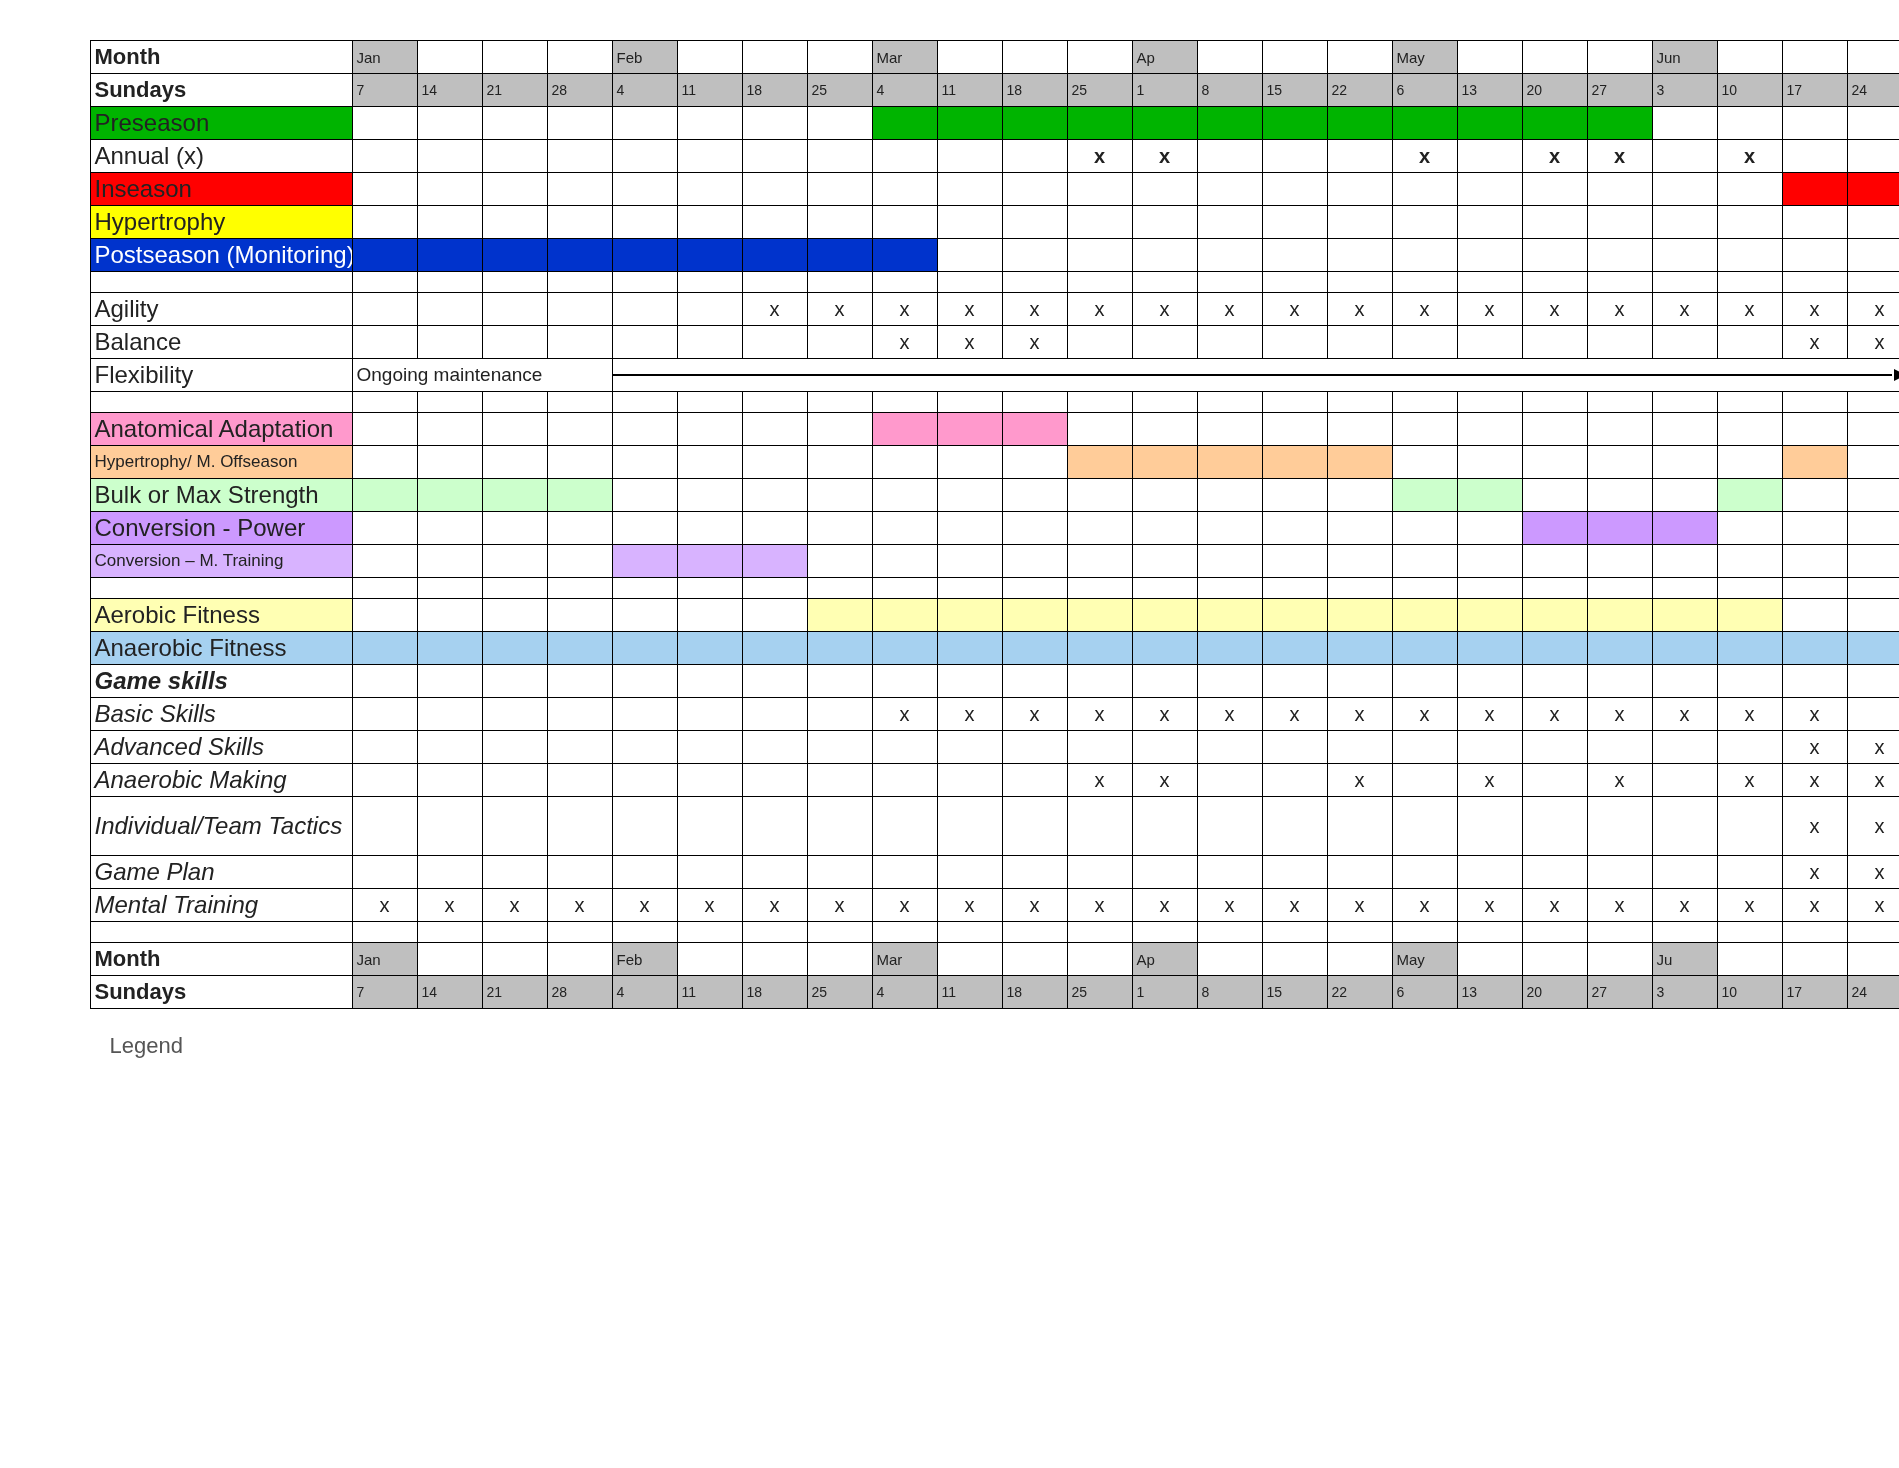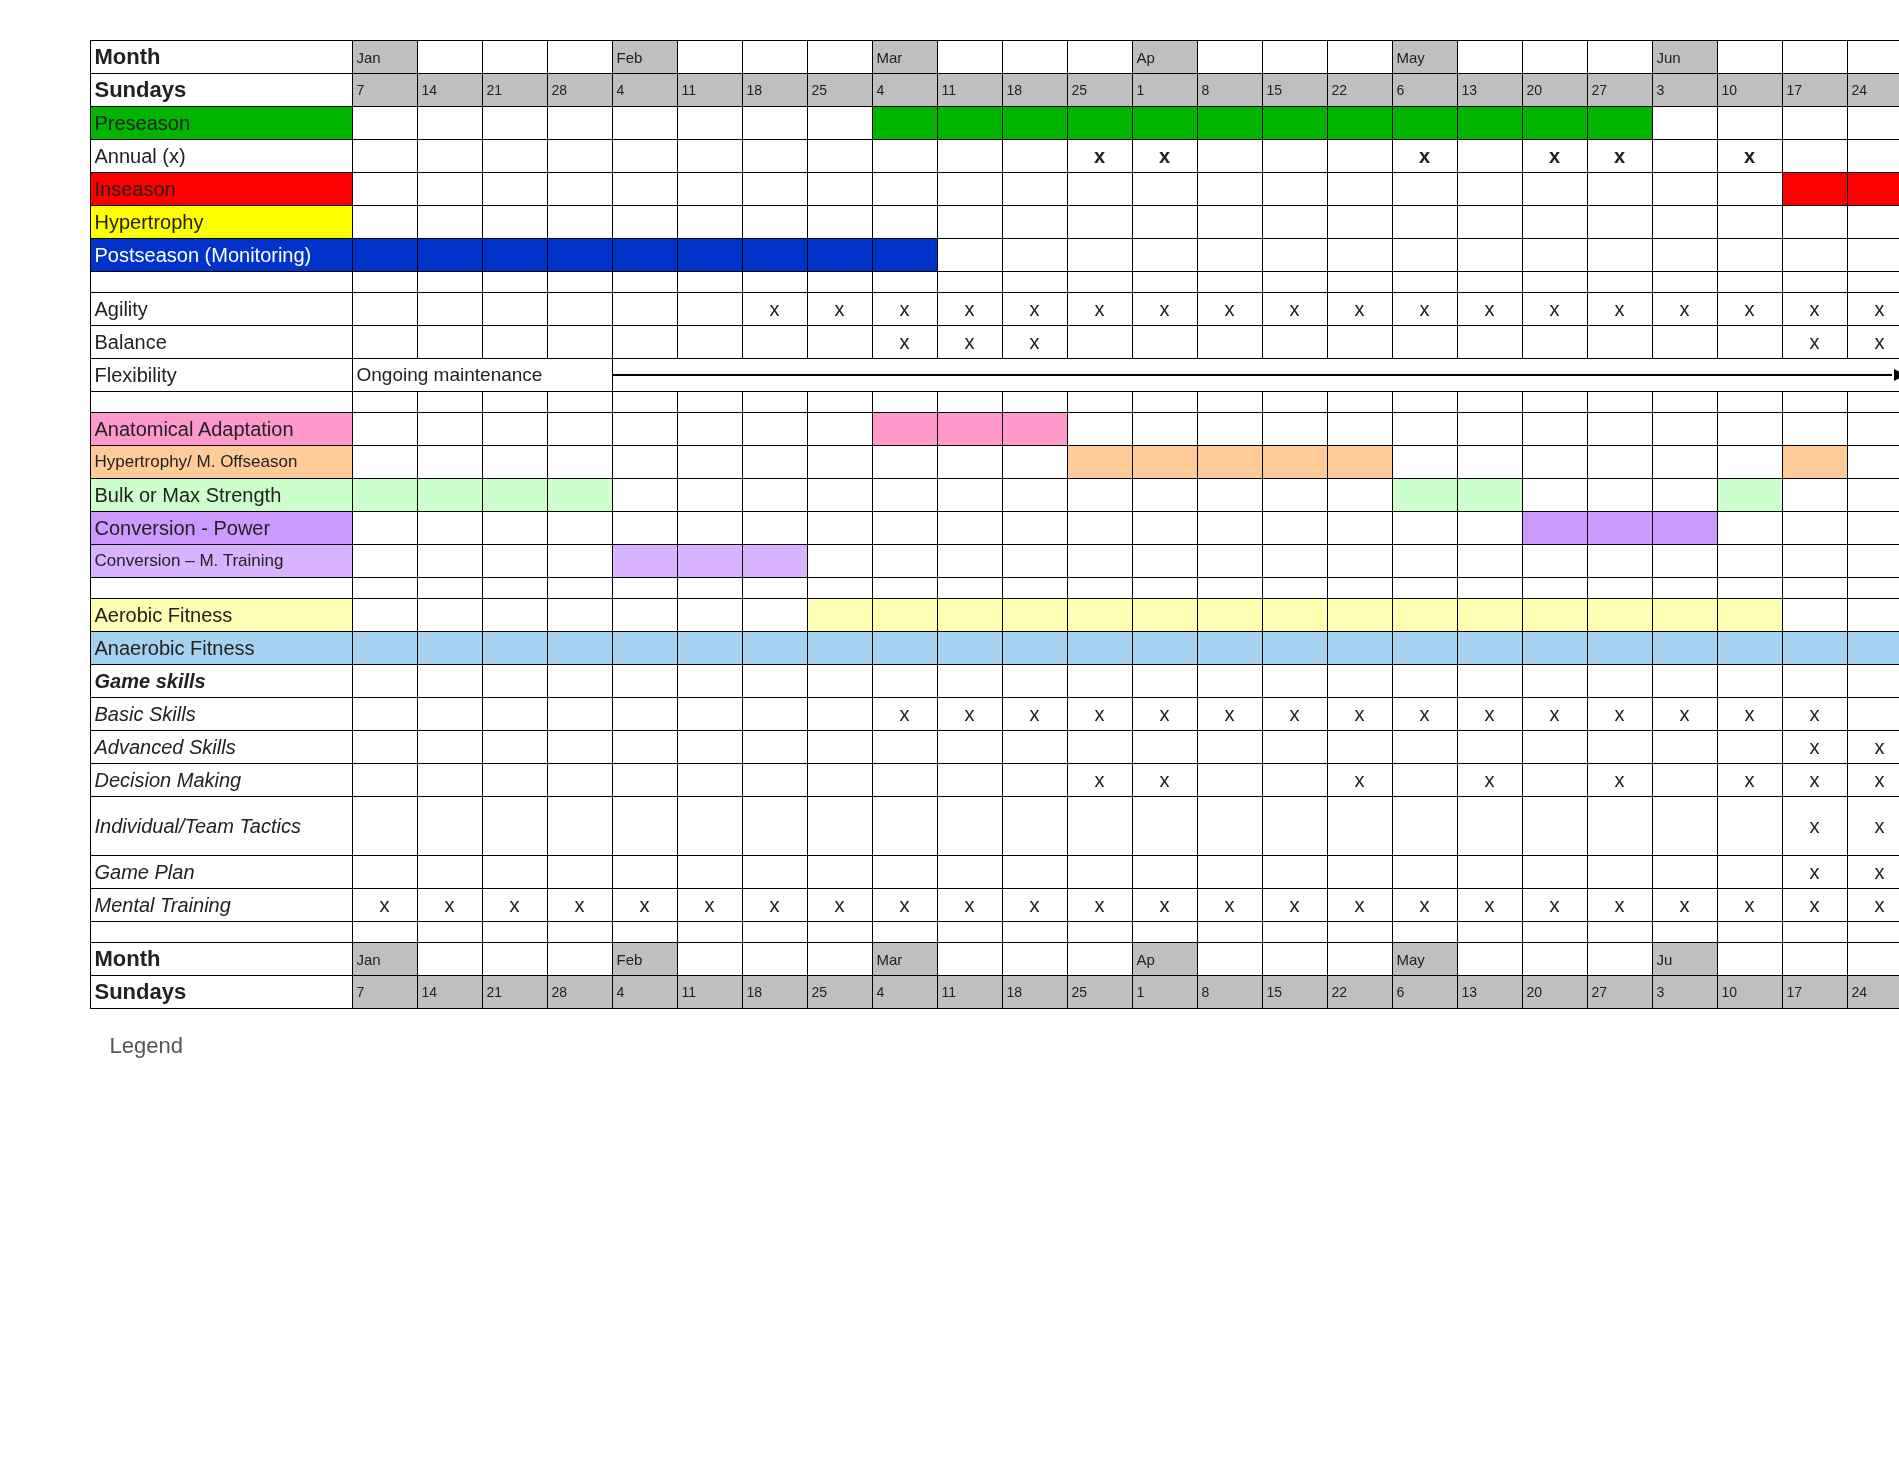--- a/index.html
+++ b/index.html
@@ -3,21 +3,21 @@
 <meta charset="utf-8">
 <style>
 html,body{margin:0;padding:0;background:#fff;font-family:Arial,Helvetica,sans-serif;color:#222}
 .page{width:1720px;margin:40px auto 0;position:relative}
 .header{display:flex;justify-content:space-between;color:#9e9e9e;font-size:24px;margin:0 20px 24px}
 .header .hleft{flex:1;text-align:left}
 .header .hcenter{flex:1;text-align:center}
 .header .hright{flex:1;text-align:right}
 table{border-collapse:collapse;width:100%;table-layout:fixed}
 td{border:1px solid #000;height:32px;overflow:hidden;font-size:19px;padding:0 4px;white-space:nowrap}
-td.lbl{width:262px;font-size:20px}
+td.lbl{width:262px;font-size:24px}
 td.dc{width:56px;text-align:left;font-size:15px}
 tr.hdr td{background:#bfbfbf}
 tr.hdr td.lbl{background:#fff;font-weight:bold;font-size:22px}
 tr.hdr2 td{background:#bfbfbf;font-size:14px}
 tr.hdr2 td.lbl{background:#fff;font-weight:bold;font-size:22px}
 .legend{margin:24px 0 0 20px;font-size:22px;color:#555}
 .pgnum{position:absolute;right:-60px;bottom:-120px;font-family:"Times New Roman",serif;font-size:24px;color:#111}
 .arrow{position:relative}
 .arrow::after{content:"";position:absolute;right:6px;top:50%;width:0;height:0;border-top:6px solid transparent;border-bottom:6px solid transparent;border-left:12px solid #000;transform:translateY(-50%)}
 .arrowline{position:absolute;left:0;right:20px;top:50%;height:2px;background:#000;transform:translateY(-50%)}
@@ -627,21 +627,21 @@
           <td class="dc" style="text-align: center;"></td>
           <td class="dc" style="text-align: center;"></td>
           <td class="dc" style="text-align: center;"></td>
           <td class="dc" style="text-align: center;"></td>
           <td class="dc" style="text-align: center;"></td>
           <td class="dc" style="text-align: center;"></td>
           <td class="dc" style="text-align: center; font-size: 20px;">x</td>
           <td class="dc" style="text-align: center; font-size: 20px;">x</td>
         </tr>
         <tr>
-          <td class="lbl" style="font-style: italic;">Decision Making</td>
+          <td class="lbl" style="font-style: italic;">Anaerobic Making</td>
           <td class="dc" style="text-align: center;"></td>
           <td class="dc" style="text-align: center;"></td>
           <td class="dc" style="text-align: center;"></td>
           <td class="dc" style="text-align: center;"></td>
           <td class="dc" style="text-align: center;"></td>
           <td class="dc" style="text-align: center;"></td>
           <td class="dc" style="text-align: center;"></td>
           <td class="dc" style="text-align: center;"></td>
           <td class="dc" style="text-align: center;"></td>
           <td class="dc" style="text-align: center;"></td>

